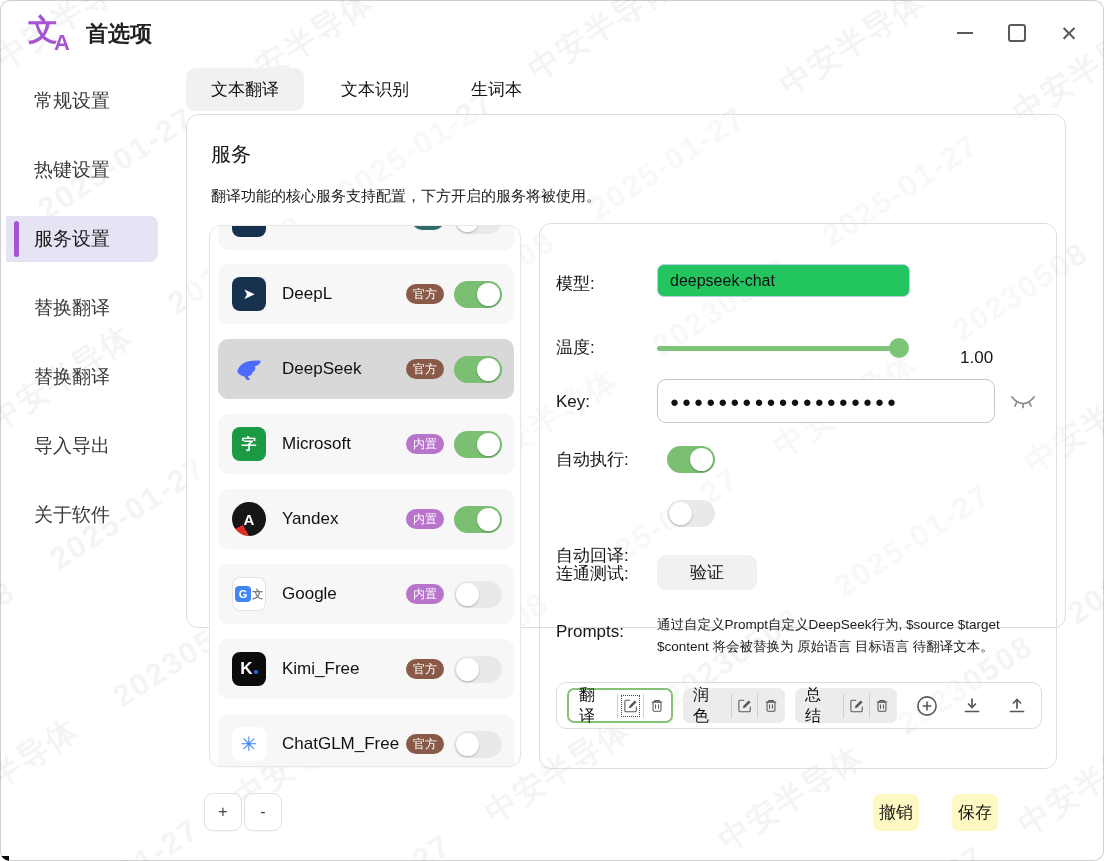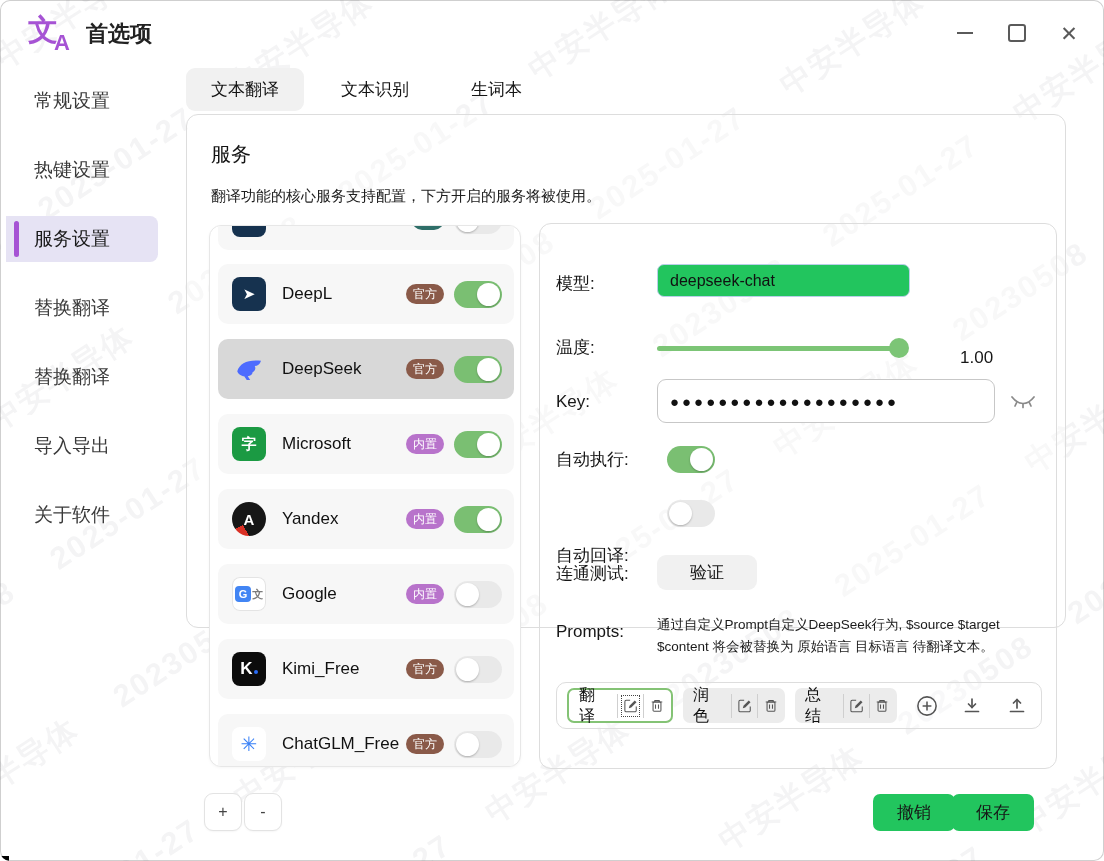--- a/index.html
+++ b/index.html
@@ -88,22 +88,22 @@
   .chip{display:flex;align-items:center;height:35px;border-radius:7px;background:#ececec;box-sizing:border-box;padding:0 2px 0 10px;}
   .chip.selected{background:#fff;border:2px solid #84c375;}
   .chip-label{font-size:16px;color:#111;padding-right:8px;}
   .chip-btn{display:flex;align-items:center;justify-content:center;width:26px;height:24px;border-left:1px solid #cfcfcf;}
   .chip-btn.focused{position:relative;}
   .chip-btn.focused::after{content:"";position:absolute;inset:1px 3px;border:1px dotted #444;}
   .bar-icon{width:30px;height:30px;display:flex;align-items:center;justify-content:center;margin-left:6px;}
   
   .pm-btn{position:absolute;top:678px;width:38px;height:38px;background:#fff;border:1px solid #e3e3e3;border-radius:9px;
     font-size:16px;color:#444;font-family:inherit;box-shadow:0 1px 2px rgba(0,0,0,0.04);}
-  .undo-btn,.save-btn{position:absolute;top:679px;height:37px;background:#22c55e;border:none;border-radius:7px;
-    font-size:17px;color:#161616;font-family:inherit;padding:0 24px;}
+  .undo-btn,.save-btn{position:absolute;top:679px;height:37px;background:#fef9c3;border:none;border-radius:7px;
+    font-size:17px;color:#161616;font-family:inherit;padding:0 6px;}
   .corner-mark{position:absolute;left:0;bottom:0;width:9px;height:5px;background:#000;z-index:3;}
 </style>
 </head>
 <body>
 
 <div class="window">
   <div id="watermark">
       <div class="wm-inner">中安半导体 20230508 2025-01-27      中安半导体 20230508 2025-01-27      中安半导体 20230508 2025-01-27      中安半导体 20230508 2025-01-27      中安半导体 20230508 2025-01-27      中安半导体 20230508 2025-01-27      中安半导体 20230508 2025-01-27      中安半导体 20230508 2025-01-27      中安半导体 20230508 2025-01-27      中安半导体 20230508 2025-01-27      中安半导体 20230508 2025-01-27      中安半导体 20230508 2025-01-27      中安半导体 20230508 2025-01-27      中安半导体 20230508 2025-01-27      中安半导体 20230508 2025-01-27      中安半导体 20230508 2025-01-27      中安半导体 20230508 2025-01-27      中安半导体 20230508 2025-01-27      中安半导体 20230508 2025-01-27      中安半导体 20230508 2025-01-27      中安半导体 20230508 2025-01-27      中安半导体 20230508 2025-01-27      中安半导体 20230508 2025-01-27      中安半导体 20230508 2025-01-27      中安半导体 20230508 2025-01-27      中安半导体 20230508 2025-01-27      中安半导体 20230508 2025-01-27      中安半导体 20230508 2025-01-27      中安半导体 20230508 2025-01-27      中安半导体 20230508 2025-01-27      中安半导体 20230508 2025-01-27      中安半导体 20230508 2025-01-27      中安半导体 20230508 2025-01-27      中安半导体 20230508 2025-01-27      中安半导体 20230508 2025-01-27      中安半导体 20230508 2025-01-27      中安半导体 20230508 2025-01-27      中安半导体 20230508 2025-01-27      中安半导体 20230508 2025-01-27      中安半导体 20230508 2025-01-27      中安半导体 20230508 2025-01-27      中安半导体 20230508 2025-01-27      中安半导体 20230508 2025-01-27      中安半导体 20230508 2025-01-27      中安半导体 20230508 2025-01-27      中安半导体 20230508 2025-01-27      中安半导体 20230508 2025-01-27      中安半导体 20230508 2025-01-27      中安半导体 20230508 2025-01-27      中安半导体 20230508 2025-01-27      中安半导体 20230508 2025-01-27      中安半导体 20230508 2025-01-27      中安半导体 20230508 2025-01-27      中安半导体 20230508 2025-01-27      中安半导体 20230508 2025-01-27      中安半导体 20230508 2025-01-27      中安半导体 20230508 2025-01-27      中安半导体 20230508 2025-01-27      中安半导体 20230508 2025-01-27      中安半导体 20230508 2025-01-27</div>
     </div>
 

